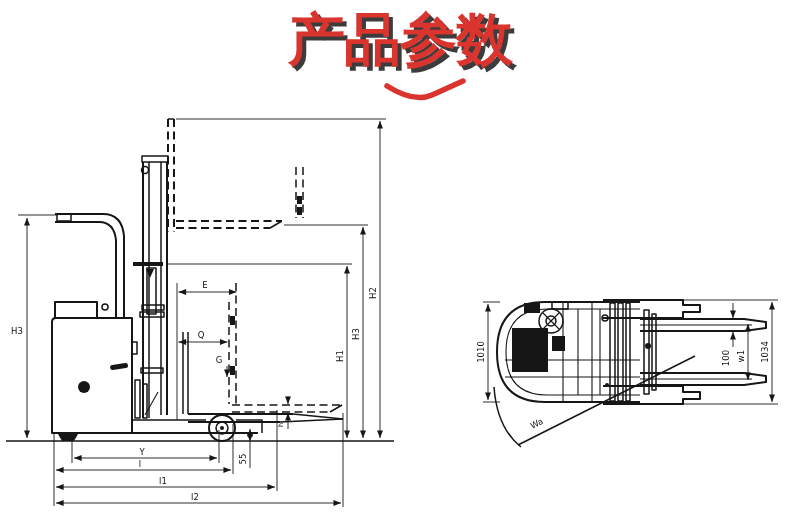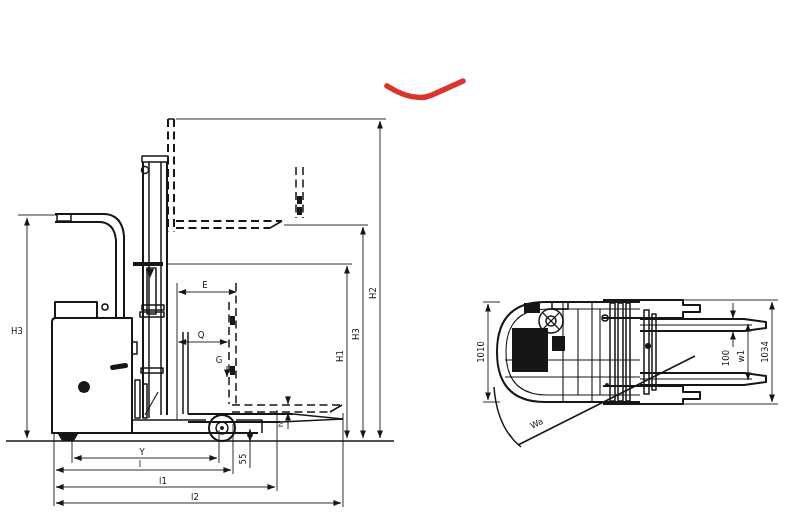--- a/index.html
+++ b/index.html
@@ -16,20 +16,21 @@
   .f{fill:#161616;stroke:none;}
   .dm{stroke:#161616;stroke-width:.9;fill:none;}
   text{font-family:"DejaVu Sans","Liberation Sans",sans-serif;font-size:8.5px;fill:#111;}
   text.sm{font-size:6.5px;}
 </style>
 </head>
 <body>
 
 <div class="stage">
 
+  <div class="title" style="color: rgb(217, 52, 45); text-shadow: rgb(60, 60, 60) 4px 4px 0px;">产品参数</div>
 
   <svg width="800" height="524" viewBox="0 0 800 524">
     <defs>
       <marker id="a" viewBox="0 0 10 8" refX="9.5" refY="4" markerWidth="9.5" markerHeight="7.5" orient="auto-start-reverse">
         <path d="M0.5,0.5 9.5,4 0.5,7.5 Z" fill="#161616"></path>
       </marker>
     </defs>
 
     <g>
       <path d="M387,86 Q414,103 432,95 Q452,86 463,81" stroke="#d9342d" stroke-width="5.5" fill="none" stroke-linecap="round"></path>

